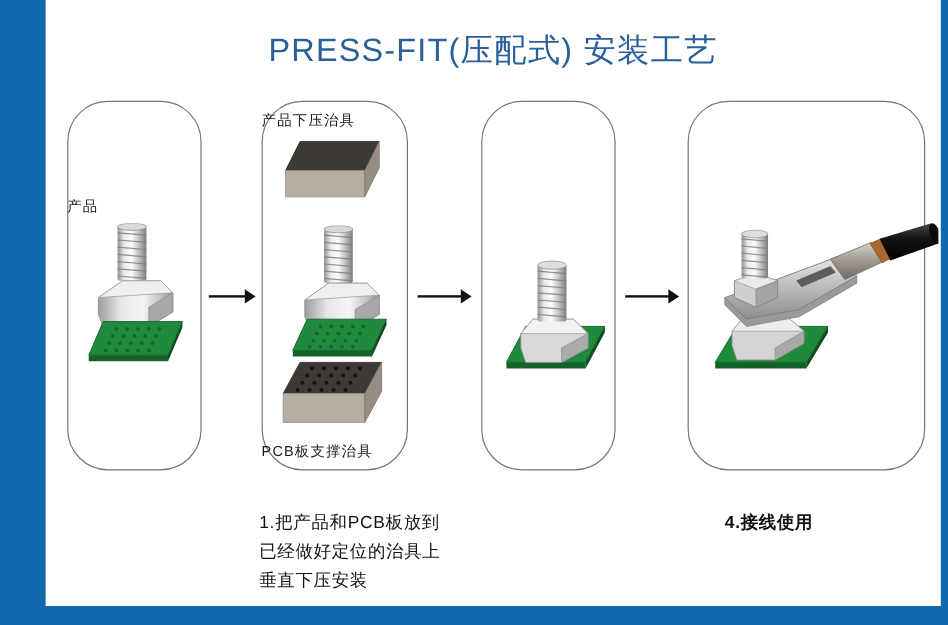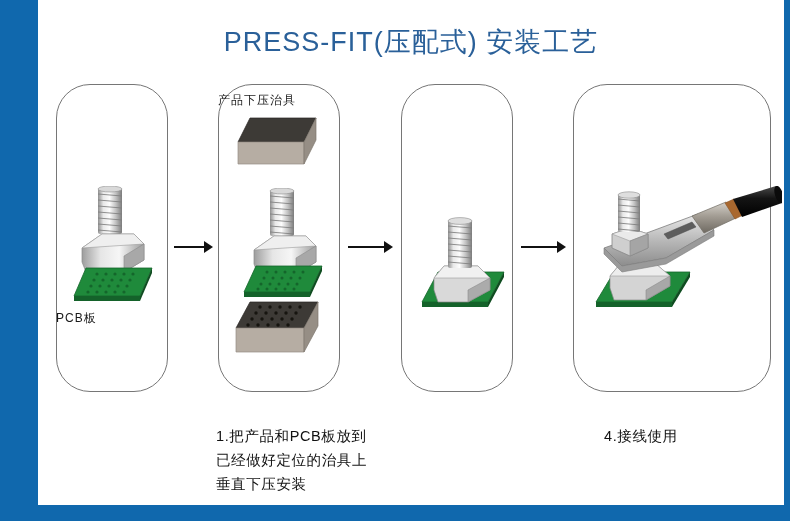--- a/index.html
+++ b/index.html
@@ -101,35 +101,36 @@
     position: absolute;
     font-size: 14.5px;
     color: #111;
     line-height: 24px;
     letter-spacing: 0.6px;
     white-space: pre-line;
   }
   #cap1 { left: 20px;  top: 424px; width: 180px; }
   #cap2 { left: 200px; top: 424px; width: 200px; }
   #cap3 { left: 408px; top: 424px; width: 140px; }
-  #cap4 { left: 588px; top: 424px; width: 160px; }
+  #cap4 { left: 588px; top: 424px; width: 160px; font-weight: bold; }
 
   .art { position: absolute; }
 </style>
 </head>
 <body>
 
 <div id="canvas">
 
   <div class="frame-inner"></div>
 
   <div class="title">PRESS-FIT(压配式) 安装工艺</div>
 
   <div class="panel" id="panel1"></div>
 
+  <div class="ilabel" style="left:40px; top:164px; width:112px;">产品</div>
 
   <svg class="art" style="left:56px; top:186px;" width="82" height="112" viewBox="0 0 82 112">
     <defs>
       <linearGradient id="thrd1" x1="0" y1="0" x2="1" y2="0">
         <stop offset="0%" stop-color="#8f8f8f"></stop>
         <stop offset="22%" stop-color="#e8e8e8"></stop>
         <stop offset="48%" stop-color="#fdfdfd"></stop>
         <stop offset="74%" stop-color="#c2c2c2"></stop>
         <stop offset="100%" stop-color="#7c7c7c"></stop>
       </linearGradient>
@@ -193,21 +194,20 @@
         <circle cx="50" cy="24" r="1.6"></circle>
         <circle cx="59" cy="24" r="1.6"></circle>
       <circle cx="20" cy="30" r="1.6"></circle>
         <circle cx="29" cy="30" r="1.6"></circle>
         <circle cx="38" cy="30" r="1.6"></circle>
         <circle cx="47" cy="30" r="1.6"></circle>
         <circle cx="56" cy="30" r="1.6"></circle>
     </g>
   </svg>
 
-  <div class="ilabel" style="left:40px; top:310px; width:112px;">PCB板</div>
 
   <div class="panel" id="panel2"></div>
 
   <div class="ilabel" style="left:202px; top:92px; width:122px;">产品下压治具</div>
 
   <svg class="art" style="left:212px; top:112px;" width="100" height="64" viewBox="0 0 100 64">
     <path d="M22 6 L88 6 L76 30 L10 30 Z" fill="#3d3a36" stroke="#2a2724" stroke-width="0.7"></path>
     <path d="M10 30 L76 30 L76 52 L10 52 Z" fill="#b6ada3" stroke="#968e85" stroke-width="0.7"></path>
     <path d="M76 30 L88 6 L88 28 L76 52 Z" fill="#968e85" stroke="#7e776f" stroke-width="0.7"></path>
   </svg>
@@ -291,20 +291,21 @@
         <circle cx="56" cy="23" r="1.7"></circle>
         <circle cx="66" cy="23" r="1.7"></circle>
       <circle cx="22" cy="29" r="1.7"></circle>
         <circle cx="32" cy="29" r="1.7"></circle>
         <circle cx="42" cy="29" r="1.7"></circle>
         <circle cx="52" cy="29" r="1.7"></circle>
         <circle cx="62" cy="29" r="1.7"></circle>
     </g>
   </svg>
 
+  <div class="ilabel" style="left:202px; top:368px; width:122px;">PCB板支撑治具</div>
 
   <div class="panel" id="panel3"></div>
 
   <svg class="art" style="left:400px; top:210px;" width="96" height="108" viewBox="0 0 96 108">
 
     <path d="M22 62 L88 62 L72 92 L6 92 Z" fill="#1f8a3b" stroke="#15662b" stroke-width="0.8"></path>
     <path d="M6 92 L72 92 L72 97 L6 97 Z" fill="#14622a"></path>
     <path d="M72 92 L88 62 L88 67 L72 97 Z" fill="#0f4d20"></path>
 
     <path d="M28 56 L62 56 L74 68 L74 80 L52 92 L22 92 L18 80 L18 68 Z" fill="#d9d9d9" stroke="#8b8b8b" stroke-width="0.7"></path>

